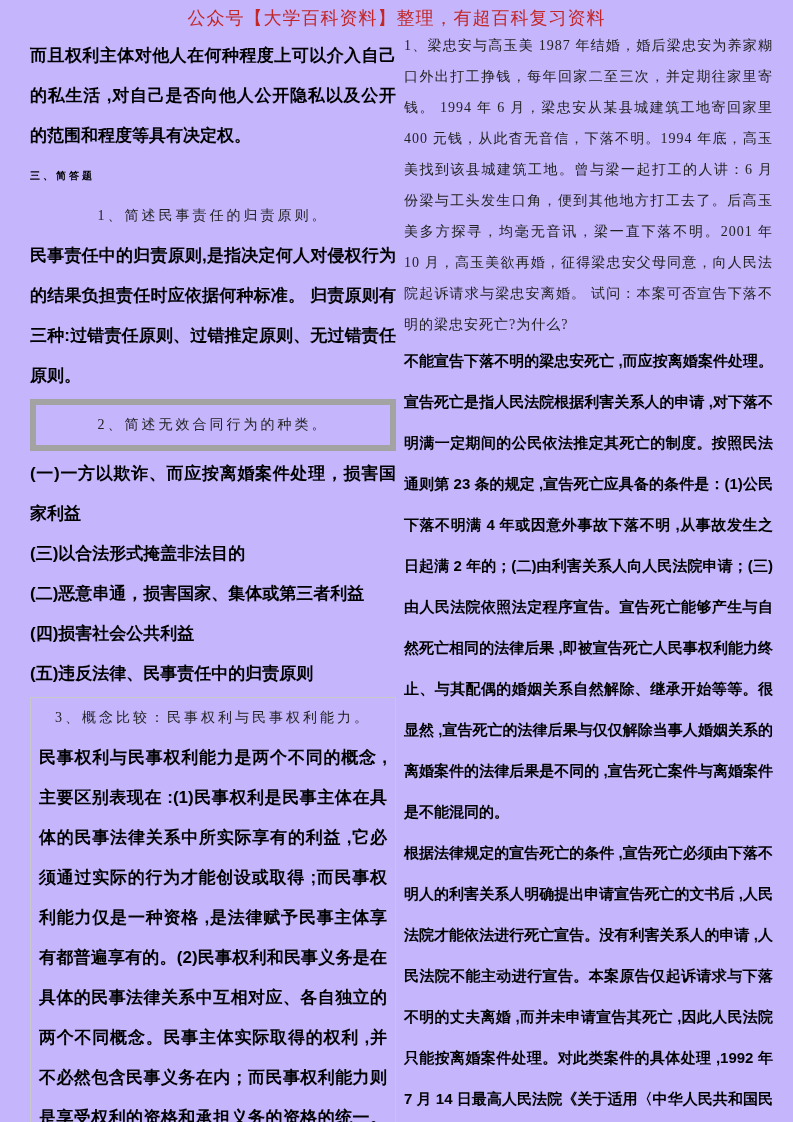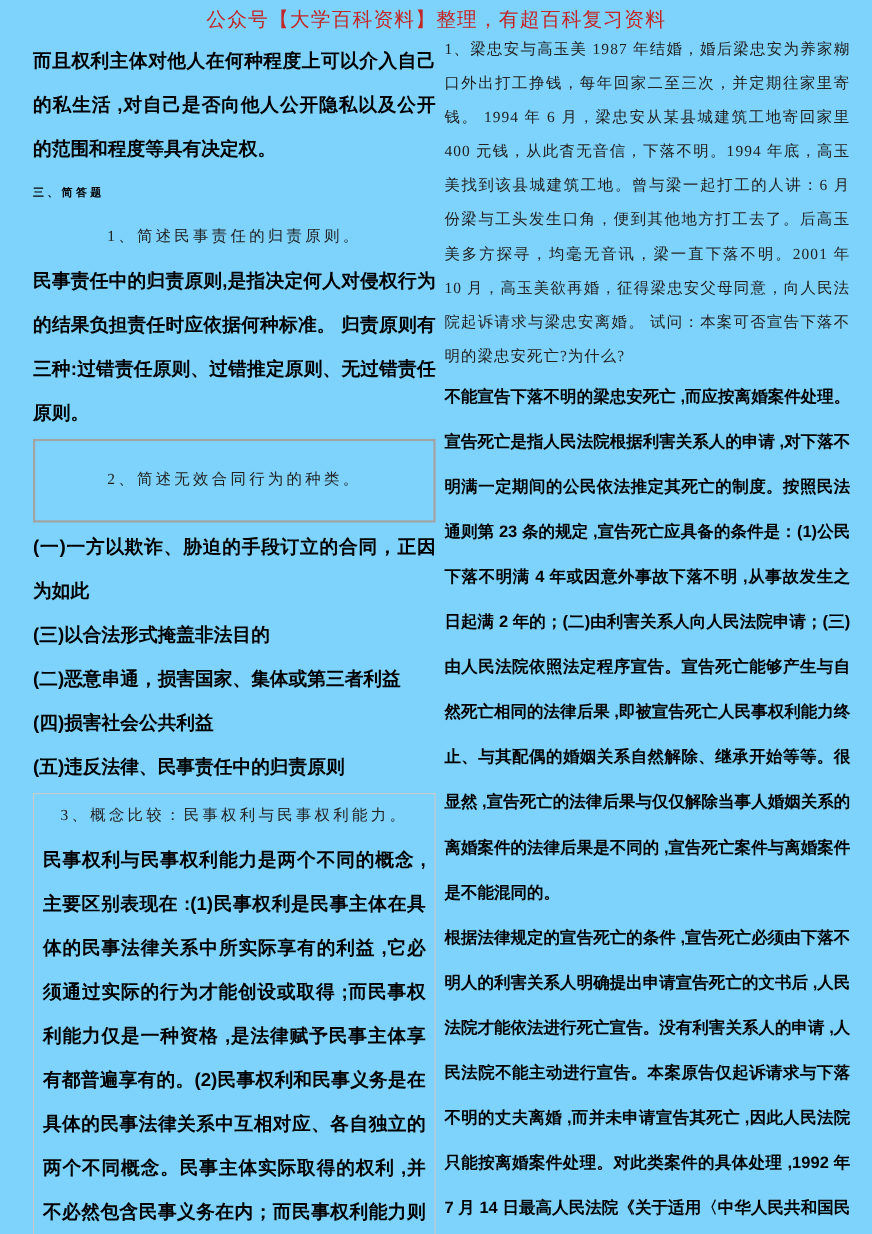--- a/index.html
+++ b/index.html
@@ -1,19 +1,19 @@
 <!DOCTYPE html>
 <html><head>
 <meta charset="utf-8">
 <style>
   html,body { margin:0; padding:0; background:#ffffff; }
   .page {
     position:relative;
     width:793px; height:1122px;
-    background:#7dd3fc;
+    background:#c4b5fd;
     overflow:hidden;
     font-family:"Liberation Sans", sans-serif;
     color:#111111;
   }
   .header {
     position:absolute; top:6px; left:0; width:793px;
     text-align:center;
     font-family:"Liberation Serif", serif;
     font-size:18px;
     color:#c22626;
@@ -46,21 +46,21 @@
   .q-serif {
     font-family:"Liberation Serif", serif;
     font-weight:normal;
     font-size:14px;
     line-height:40px;
     letter-spacing:3px;
     color:#222222;
     text-align:center;
   }
   
-  .qbox  { border:2px solid #a3a3a3; padding:16px 8px; margin:3px 0; }
+  .qbox  { border:6px solid #a3a3a3; padding:0 8px; margin:3px 0; }
   .qbox3 { border:1px solid #c9c9c9; padding:0 8px 6px 8px; margin:3px 0; }
 
   
   .case-q {
     font-family:"Liberation Serif", serif;
     font-size:14px;
     line-height:31px;
     text-align:justify;
     letter-spacing:1px;
     color:#222222;
@@ -87,21 +87,21 @@
     <p class="heading">三、简答题</p>
 
     <p class="q-serif">1、简述民事责任的归责原则。</p>
 
     <p class="ans">民事责任中的归责原则,是指决定何人对侵权行为的结果负担责任时应依据何种标准。 归责原则有三种:过错责任原则、过错推定原则、无过错责任原则。</p>
 
     <div class="qbox">
       <p class="q-serif">2、简述无效合同行为的种类。</p>
     </div>
 
-    <p class="ans">(一)一方以欺诈、胁迫的手段订立的合同，正因为如此</p>
+    <p class="ans">(一)一方以欺诈、而应按离婚案件处理，损害国家利益</p>
     <p class="ans">(三)以合法形式掩盖非法目的</p>
     <p class="ans">(二)恶意串通，损害国家、集体或第三者利益</p>
     <p class="ans">(四)损害社会公共利益</p>
     <p class="ans">(五)违反法律、民事责任中的归责原则</p>
 
     <div class="qbox3">
       <p class="q-serif">3、概念比较：民事权利与民事权利能力。</p>
       <p class="ans">民事权利与民事权利能力是两个不同的概念 ,主要区别表现在 :(1)民事权利是民事主体在具体的民事法律关系中所实际享有的利益 ,它必须通过实际的行为才能创设或取得 ;而民事权利能力仅是一种资格 ,是法律赋予民事主体享有都普遍享有的。(2)民事权利和民事义务是在具体的民事法律关系中互相对应、各自独立的两个不同概念。民事主体实际取得的权利 ,并不必然包含民事义务在内；而民事权利能力则是享受权利的资格和承担义务的资格的统一。(3)民事权利的内容和范围直接取决于民事主体的意志 ,可以依法转让和放弃；而民事权利能力是一种法定资格 ,它与民事主体的个人意志无关 ,不能由其自由转让、放弃。正因为如此 ,民事权利能力与民事主体的人身是不可分离的</p>
     </div>
 

